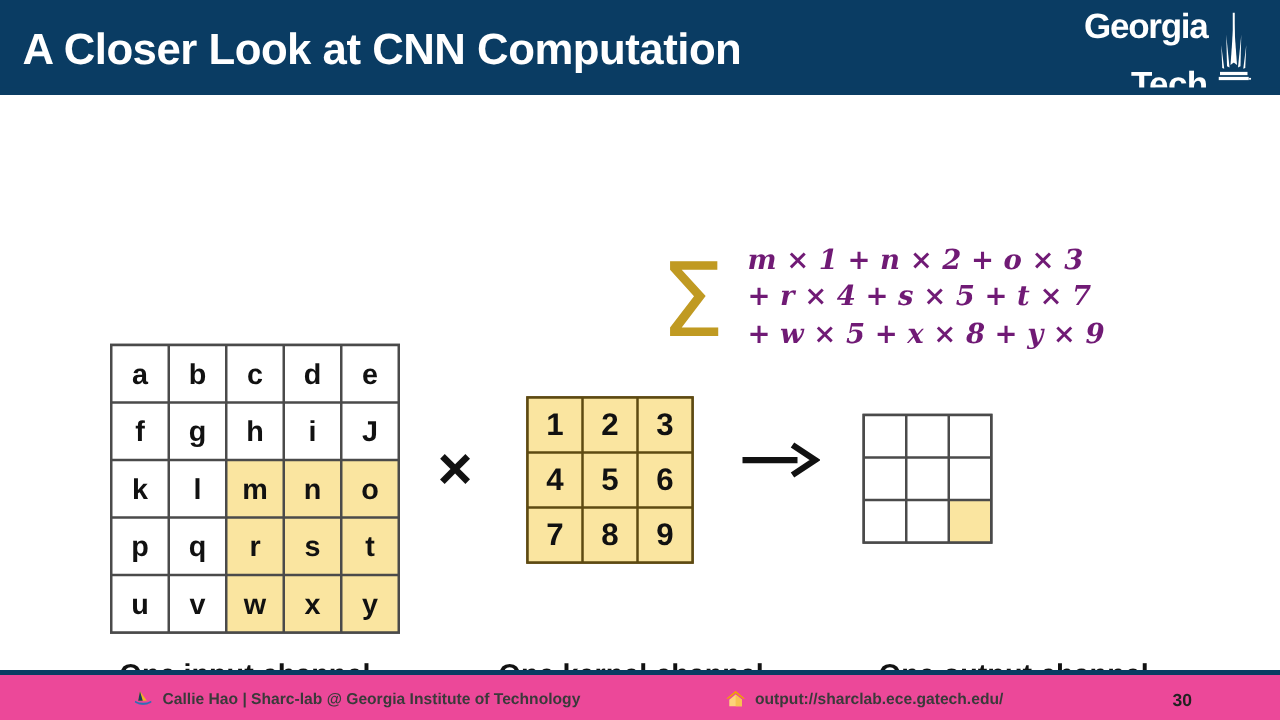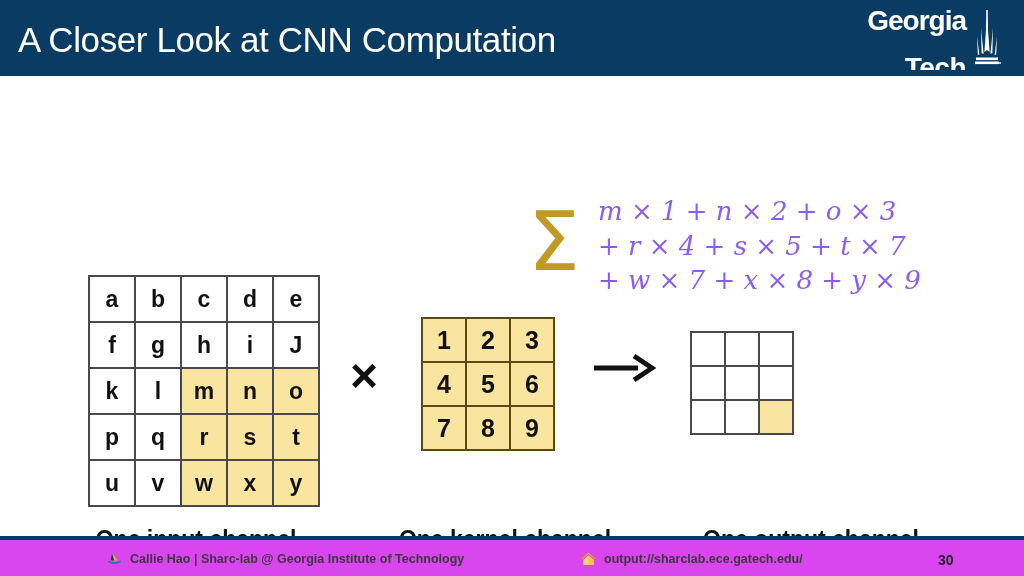--- a/index.html
+++ b/index.html
@@ -32,21 +32,21 @@
     left: 0; top: 70px;
     width: 1024px;
     height: 6px;
     background: #0a3c63;
   }
   .slide-title {
     position: absolute;
     left: 18px;
     top: 20px;
     font-size: 35px;
-    font-weight: normal;
+    font-weight: bold;
     color: #ffffff;
     letter-spacing: -0.4px;
     white-space: nowrap;
     font-family: "Liberation Sans", sans-serif;
   }
 
   
   .gt-logo {
     position: absolute;
     right: 22px;
@@ -159,24 +159,24 @@
     color: #c09a22;
     font-family: "DejaVu Sans", sans-serif;
     line-height: 0.82;
     font-weight: normal;
   }
   .formula-lines {
     position: absolute;
     left: 70px;
     top: 0;
     font-family: "DejaVu Serif", serif;
-    font-size: 26px;
-    font-weight: normal;
+    font-size: 22px;
+    font-weight: bold;
     font-style: italic;
-    color: #8b5cf6;
+    color: #701a75;
     line-height: 1.33;
     white-space: nowrap;
   }
 
   
   .caption {
     position: absolute;
     font-family: "Liberation Sans", sans-serif;
     font-size: 23px;
     font-weight: bold;
@@ -194,21 +194,21 @@
     left: 0; top: 536px;
     width: 1024px;
     height: 4px;
     background: #0a3c63;
   }
   .footer {
     position: absolute;
     left: 0; top: 540px;
     width: 1024px;
     height: 36px;
-    background: #d946ef;
+    background: #ec4899;
   }
   .footer-item {
     position: absolute;
     display: flex;
     align-items: center;
     gap: 7px;
     font-family: "Liberation Sans", sans-serif;
     font-size: 12.5px;
     font-weight: bold;
     color: #3a3a3a;
@@ -258,21 +258,21 @@
   </div>
   <div class="header-accent"></div>
 
   <div class="body-area">
 
     <div class="formula-block">
       <div class="sigma">Σ</div>
       <div class="formula-lines">
         <div>m × 1 + n × 2 + o × 3</div>
         <div>+ r × 4 + s × 5 + t × 7</div>
-        <div>+ w × 7 + x × 8 + y × 9</div>
+        <div>+ w × 5 + x × 8 + y × 9</div>
       </div>
     </div>
 
     <div class="grid" id="input-grid">
         <div class="cell">a</div>
         <div class="cell">b</div>
         <div class="cell">c</div>
         <div class="cell">d</div>
         <div class="cell">e</div>
         <div class="cell">f</div>

